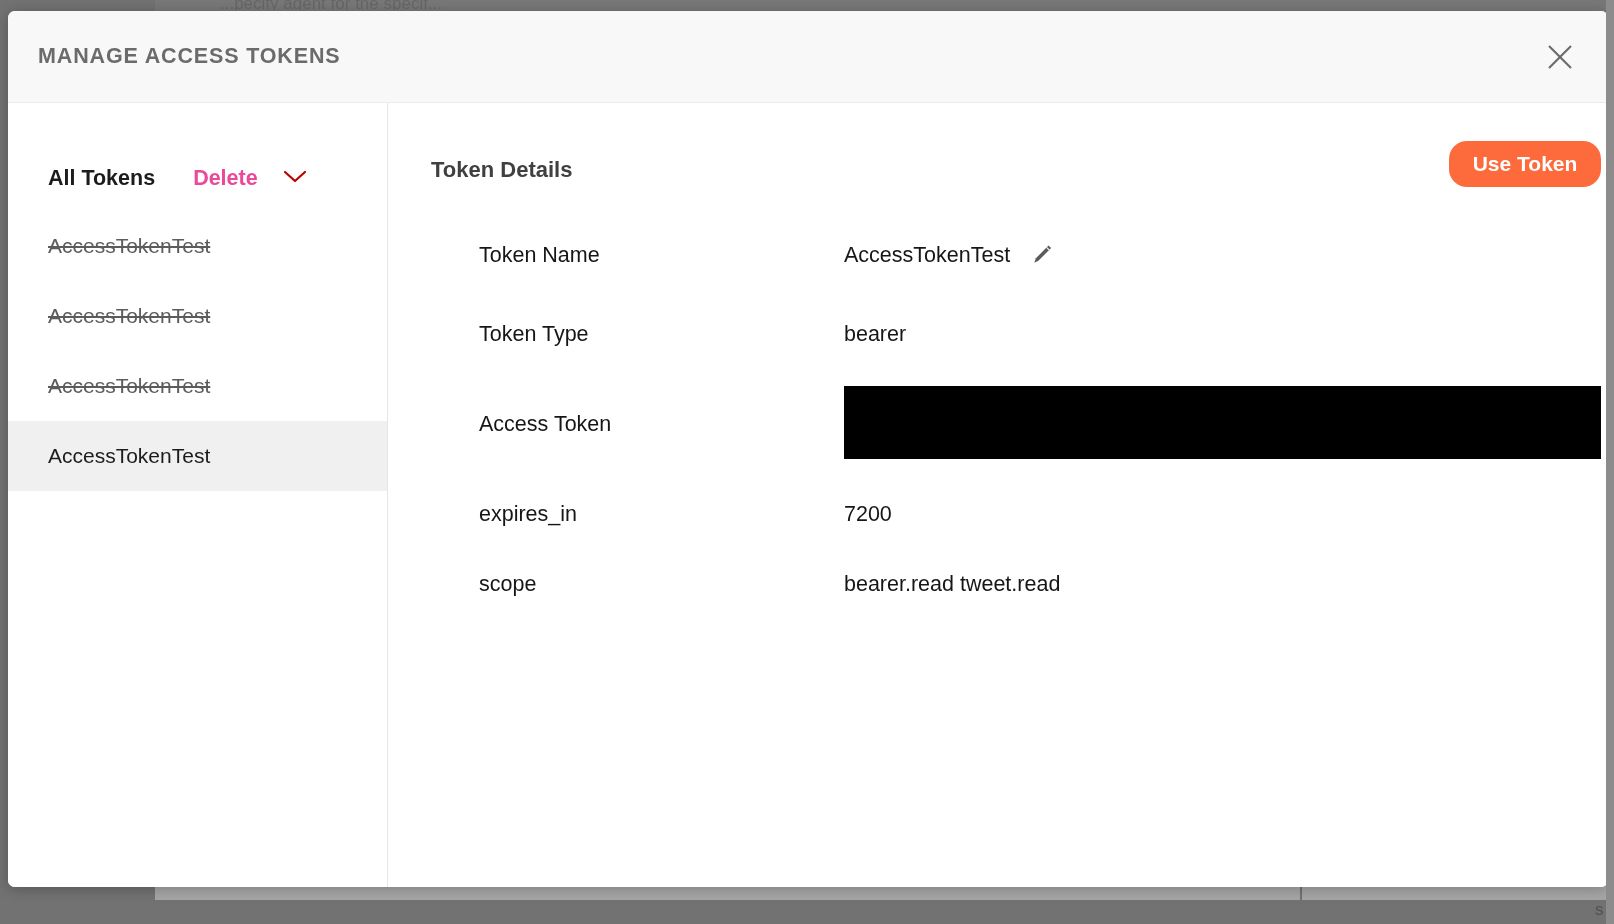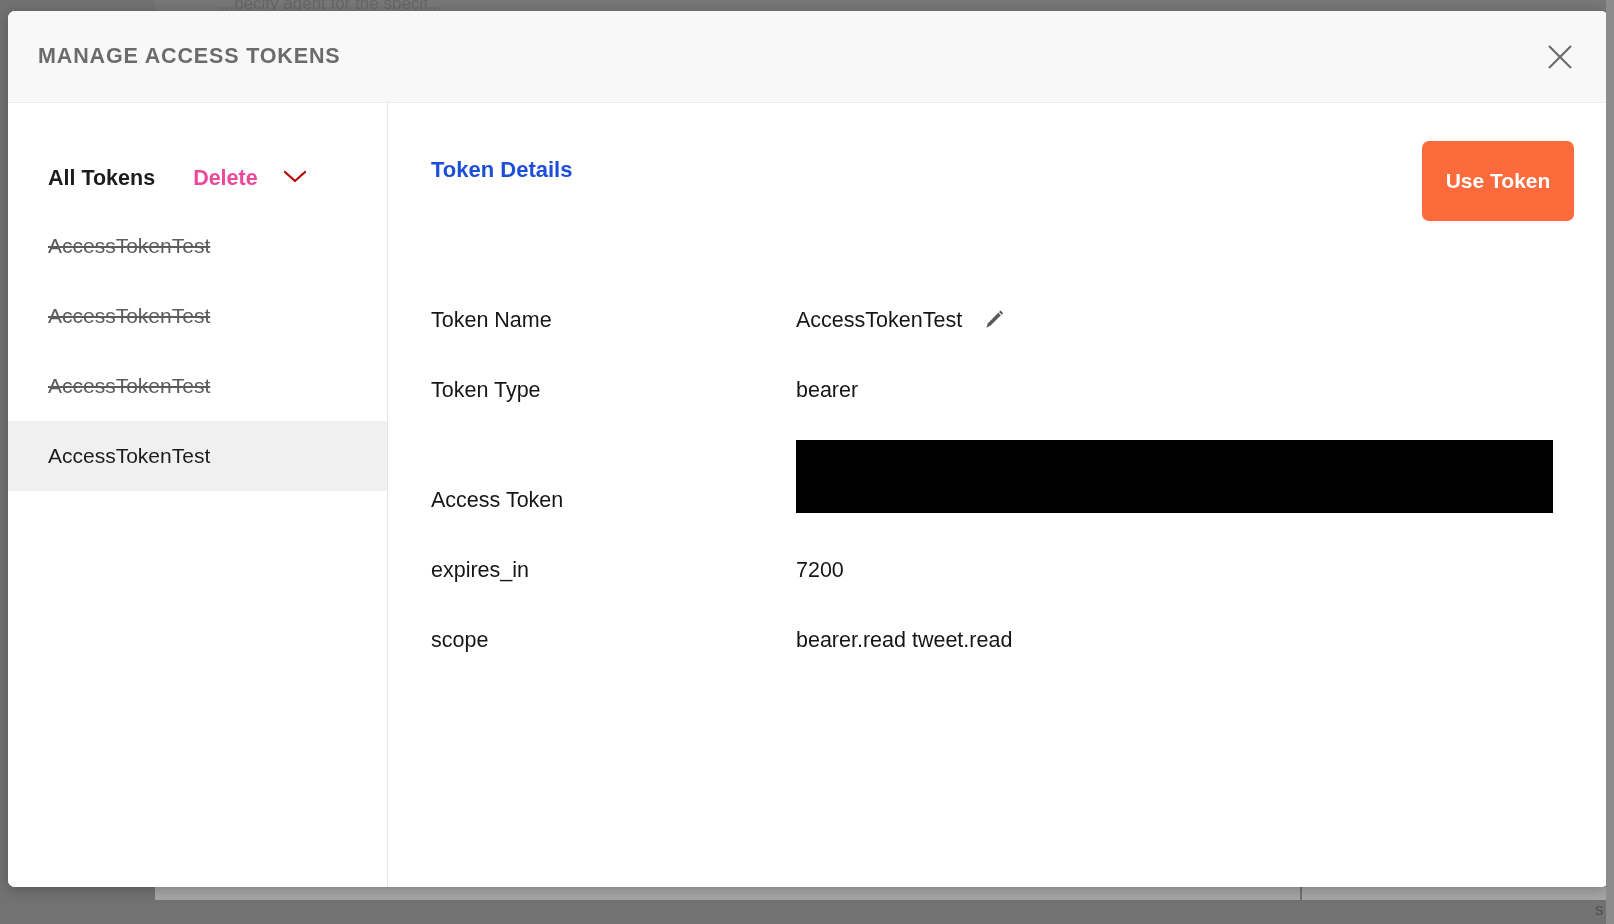--- a/index.html
+++ b/index.html
@@ -110,32 +110,32 @@
 
   
   .details {
     flex: 1 1 auto; position: relative; background: #ffffff;
     padding: 0 0 0 0;
   }
   .details-head {
     display: flex; align-items: flex-start; justify-content: space-between;
     padding: 38px 34px 0 34px;
   }
-  .details-title { font-size: 22px; font-weight: 700; color: #1d4ed8; padding-top: 16px;}
+  .details-title { font-size: 22px; font-weight: 700; color: #404040; padding-top: 16px;}
   .use-token-btn {
-    border: none; border-radius: 7px;
+    border: none; border-radius: 18px;
     background: #fd6a3b; color: #ffffff;
     font-family: "Liberation Sans", sans-serif;
     font-size: 21px; font-weight: 700;
-    padding: 8px 22px; height: 80px; min-width: 152px;
+    padding: 8px 22px; height: 46px; min-width: 152px;
     cursor: pointer;
   }
 
   .kv-wrap { padding: 24px 34px 0 34px; }
-  .kv-row { display: flex; align-items: flex-end; }
+  .kv-row { display: flex; align-items: center; margin-left: 48px; }
   .kv-key {
     width: 365px; flex: 0 0 365px;
     font-size: 21.5px; color: #161616;
   }
   .kv-val { font-size: 21.5px; color: #161616; display: flex; align-items: center; }
 
   .row-name { height: 88px; }
   .row-token { height: 110px; }
   .row-type { height: 70px; }
   .row-expires { height: 70px; }

